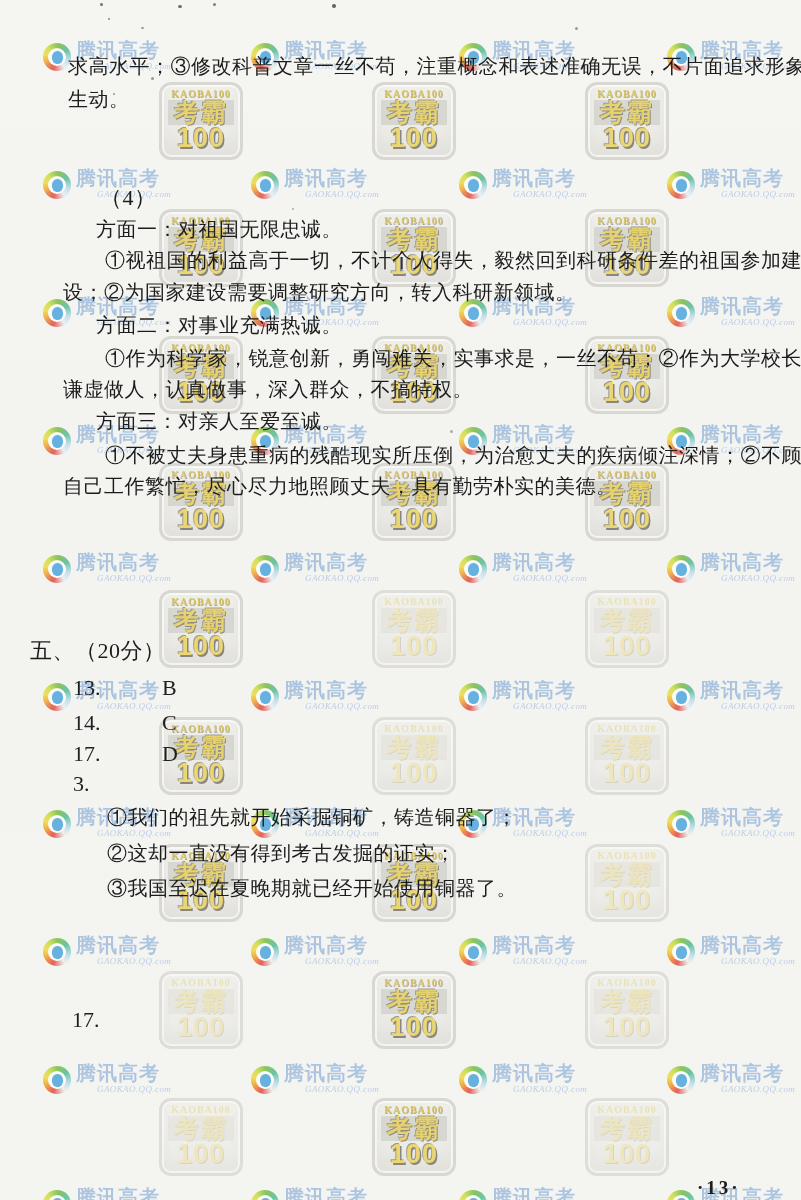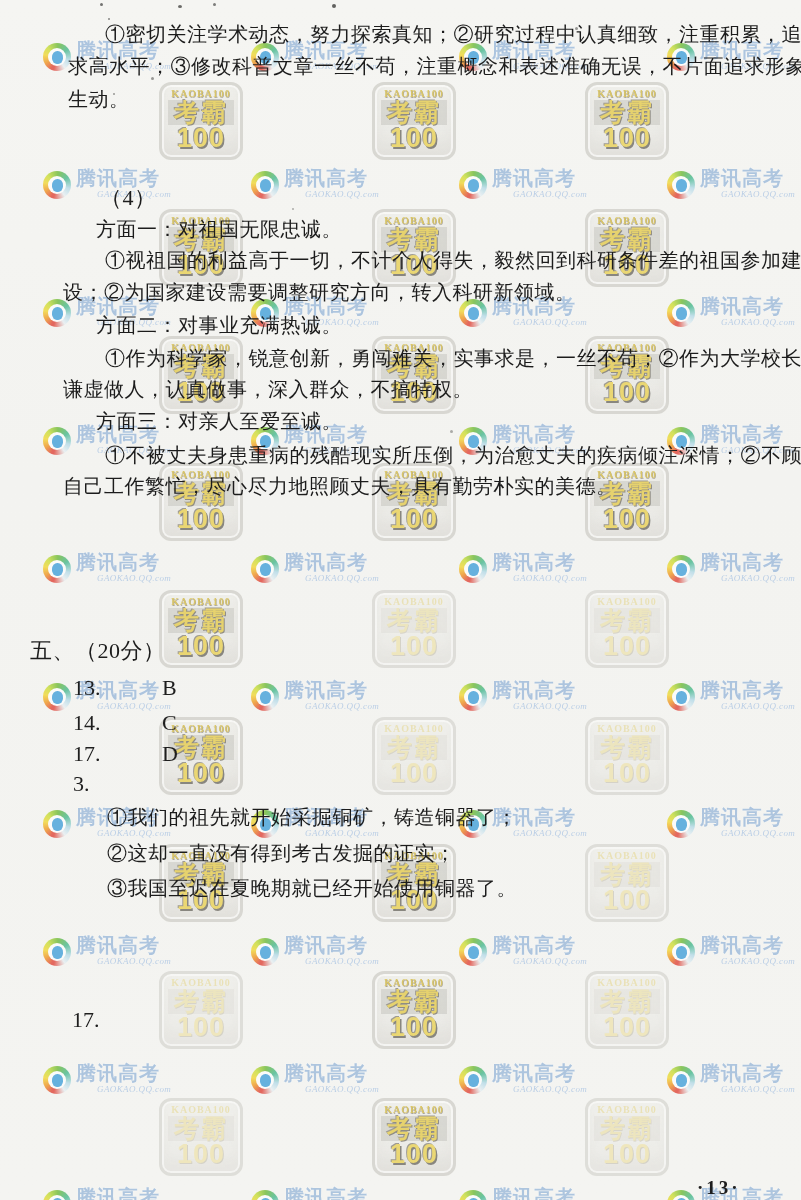--- a/index.html
+++ b/index.html
@@ -466,21 +466,20 @@
         <div class="stamp-big">考霸</div>
         <div class="stamp-num">100</div>
       </div>
       <div class="stamp faint" style="left: 585px; top: 1098px;">
         <div class="stamp-top">KAOBA100</div>
         <div class="stamp-big">考霸</div>
         <div class="stamp-num">100</div>
       </div>
     </div>
 
-  <div class="tline" style="left:105px;top:22px;">①密切关注学术动态，努力探索真知；②研究过程中认真细致，注重积累，追</div>
   <div class="tline" style="left:68px;top:54px;">求高水平；③修改科普文章一丝不苟，注重概念和表述准确无误，不片面追求形象</div>
   <div class="tline" style="left:68px;top:87px;">生动。</div>
 
   <div class="tline big" style="left:100px;top:186px;">（4）</div>
   <div class="tline" style="left:96px;top:217px;">方面一：对祖国无限忠诚。</div>
   <div class="tline" style="left:105px;top:248px;">①视祖国的利益高于一切，不计个人得失，毅然回到科研条件差的祖国参加建</div>
   <div class="tline" style="left:63px;top:280px;">设；②为国家建设需要调整研究方向，转入科研新领域。</div>
   <div class="tline" style="left:96px;top:313px;">方面二：对事业充满热诚。</div>
   <div class="tline" style="left:105px;top:346px;">①作为科学家，锐意创新，勇闯难关，实事求是，一丝不苟；②作为大学校长，</div>
   <div class="tline" style="left:63px;top:377px;">谦虚做人，认真做事，深入群众，不搞特权。</div>

